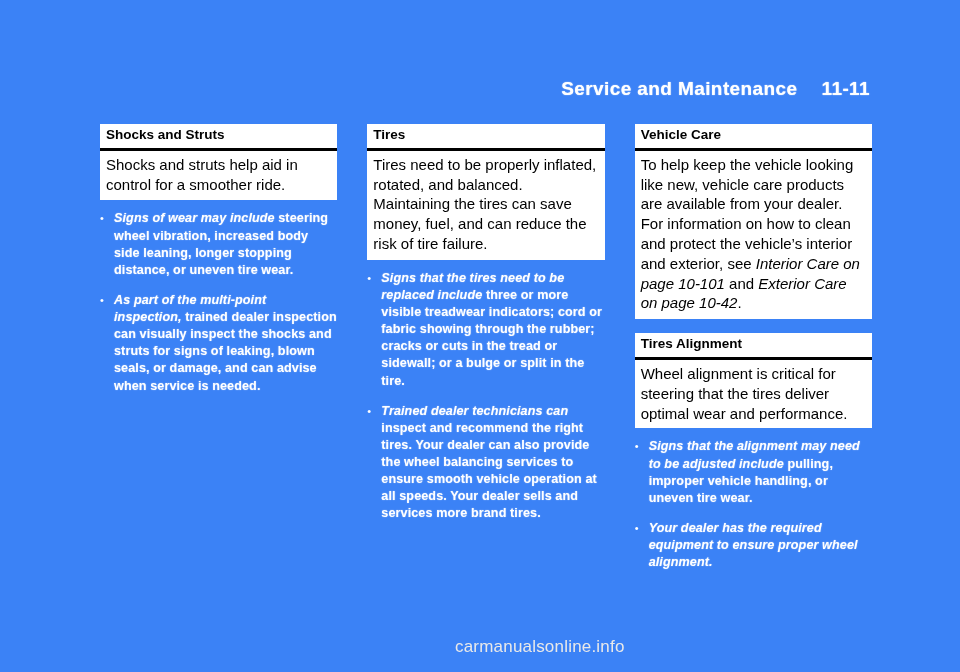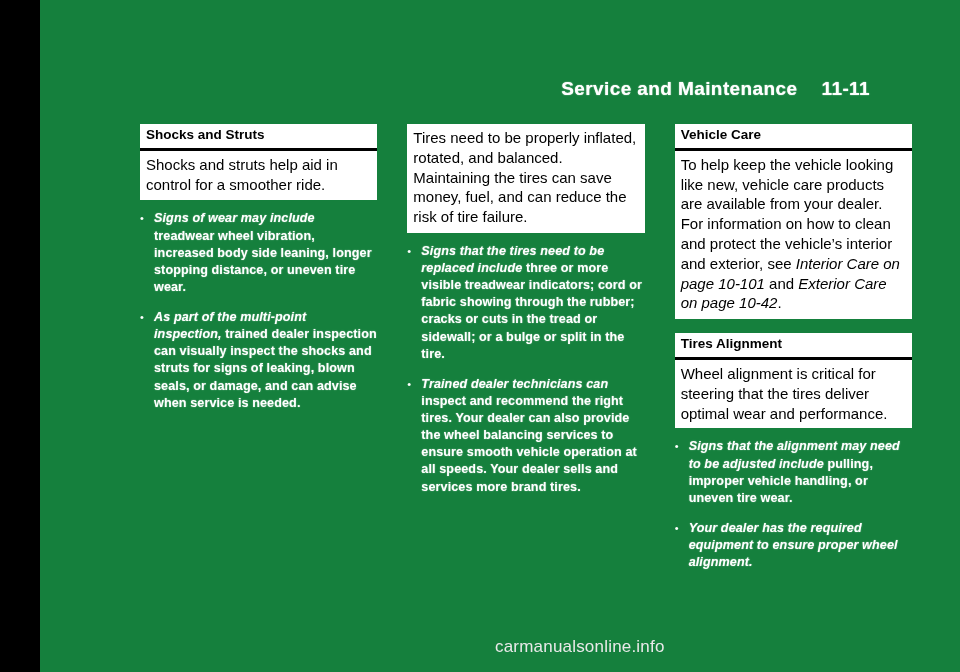--- a/index.html
+++ b/index.html
@@ -10,22 +10,21 @@
   body {
     width: 960px;
     height: 672px;
     position: relative;
     font-family: "Liberation Sans", sans-serif;
     overflow: hidden;
   }
   .page {
     position: absolute;
     inset: 0;
-    background: #15803d;
-    margin-left: 40px;
+    background: #3b82f6;
   }
   .header {
     position: absolute;
     top: 78px;
     right: 90px;
     color: #fff;
     font-size: 19px;
     font-weight: bold;
     letter-spacing: 0.4px;
     white-space: nowrap;
@@ -124,30 +123,31 @@
 
   <div class="columns">
 
     <div class="col">
       <div class="sec-title">Shocks and Struts</div>
       <div class="sec-body">Shocks and struts help aid in control for a smoother ride.</div>
 
       <div class="bullets">
         <div class="bullet">
           <span class="dot">•</span>
-          <span class="txt blur"><span class="italic">Signs of wear may include</span><span> treadwear wheel vibration, increased body side leaning, longer stopping distance, or uneven tire wear.</span></span>
+          <span class="txt blur"><span class="italic">Signs of wear may include</span><span> steering wheel vibration, increased body side leaning, longer stopping distance, or uneven tire wear.</span></span>
         </div>
         <div class="bullet">
           <span class="dot">•</span>
           <span class="txt blur"><span class="italic">As part of the multi-point inspection,</span><span> trained dealer inspection can visually inspect the shocks and struts for signs of leaking, blown seals, or damage, and can advise when service is needed.</span></span>
         </div>
       </div>
     </div>
 
     <div class="col">
+      <div class="sec-title">Tires</div>
       <div class="sec-body">Tires need to be properly inflated, rotated, and balanced. Maintaining the tires can save money, fuel, and can reduce the risk of tire failure.</div>
 
       <div class="bullets">
         <div class="bullet">
           <span class="dot">•</span>
           <span class="txt blur"><span class="italic">Signs that the tires need to be replaced include</span><span> three or more visible treadwear indicators; cord or fabric showing through the rubber; cracks or cuts in the tread or sidewall; or a bulge or split in the tire.</span></span>
         </div>
         <div class="bullet">
           <span class="dot">•</span>
           <span class="txt blur"><span class="italic">Trained dealer technicians can</span><span> inspect and recommend the right tires. Your dealer can also provide the wheel balancing services to ensure smooth vehicle operation at all speeds. Your dealer sells and services more brand tires.</span></span>

